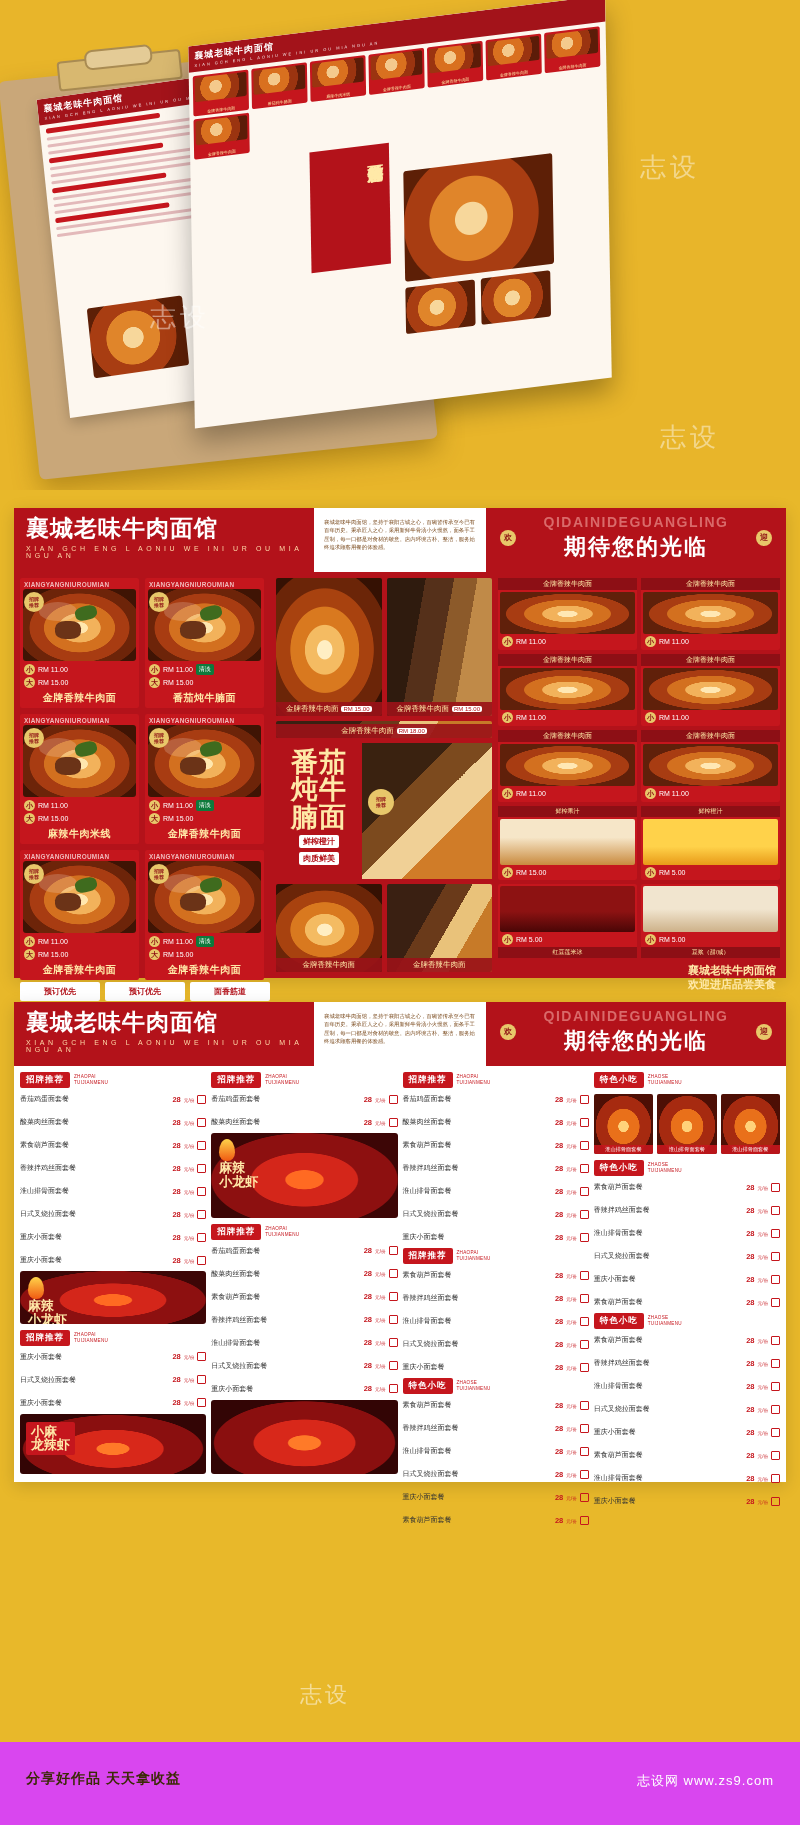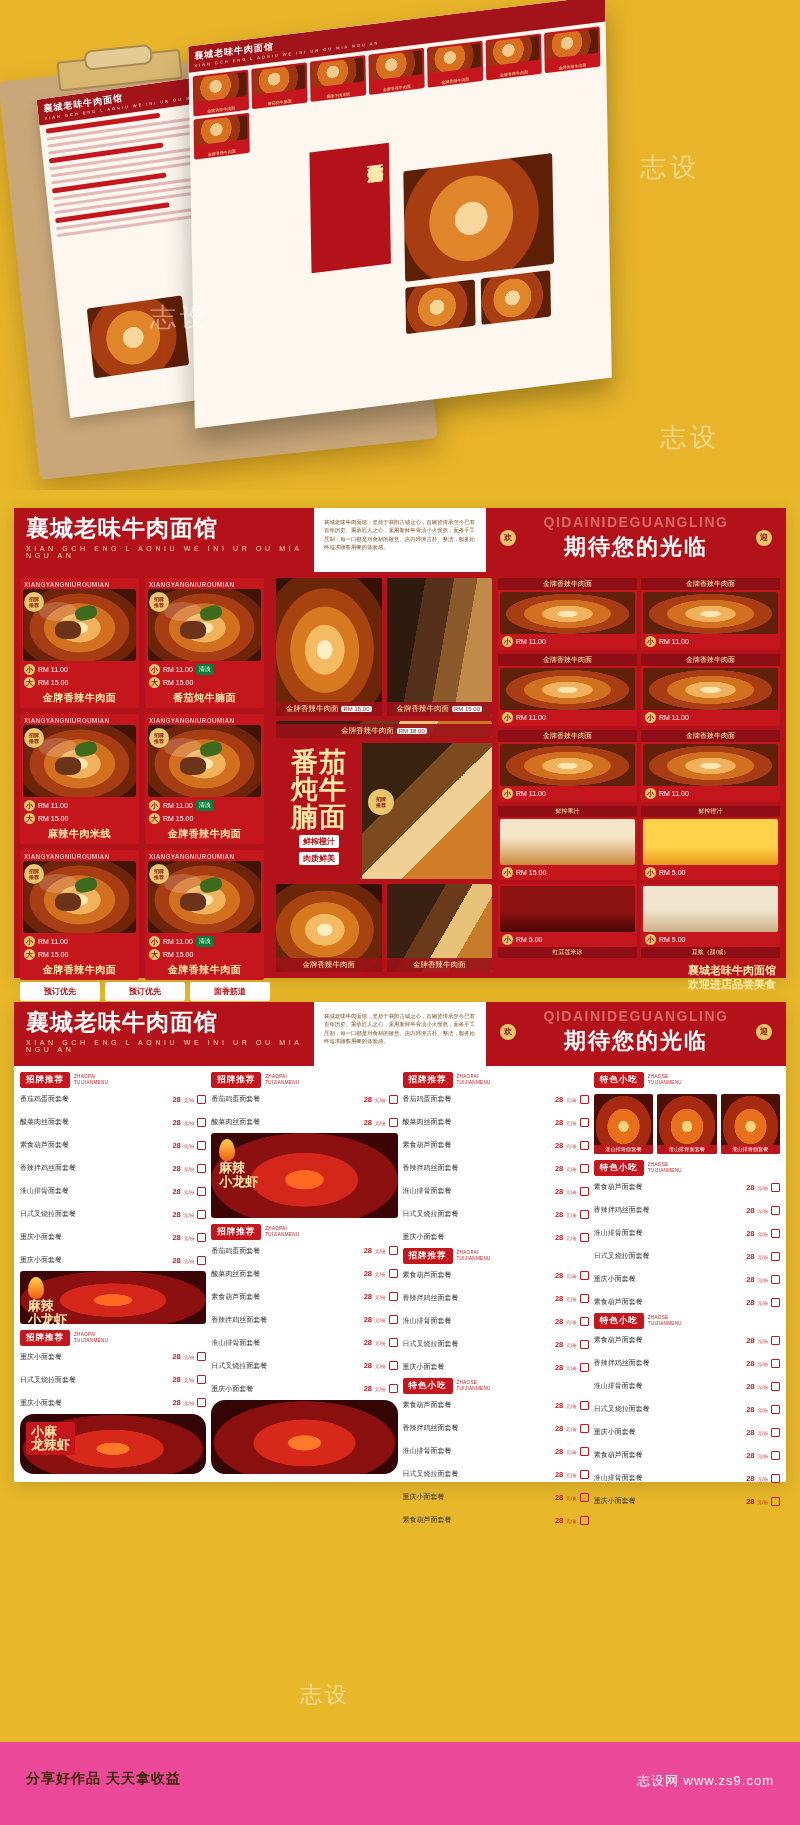--- a/index.html
+++ b/index.html
@@ -123,26 +123,26 @@
      radial-gradient(ellipse at 50% 55%,#ff6a22 0 14%,#d4261a 15% 40%,#8d1010 41% 70%,#3d0606 71% 100%);}
   .promo .fl{position:absolute;left:8px;top:6px;width:16px;height:22px;background:linear-gradient(180deg,#ffd34a,#f05a12);border-radius:50% 50% 45% 45%/60% 60% 40% 40%;}
   .promo .txt{position:absolute;left:8px;top:28px;color:#ffe9a8;font-size:13px;font-weight:bold;line-height:1.05;}
   .promo.wide .txt{font-size:15px;}
   .ph-row{display:flex;gap:4px;}
   .ph-row .pbox{flex:1;}
   .pbox{border-radius:2px;overflow:hidden;position:relative;height:60px;background:
      radial-gradient(ellipse at 50% 54%,#ffd27a 0 12%,#e9701a 13% 38%,#a62a10 39% 66%,#4d0f05 67% 100%);}
   .pbox .pcap{position:absolute;bottom:0;width:100%;background:rgba(197,22,29,.9);color:#fff;font-size:5.2px;text-align:center;padding:1px 0;}
 
-  .chili-box{position:relative;height:110px;border-radius:14px;overflow:hidden;background:
+  .chili-box{position:relative;height:110px;border-radius:3px;overflow:hidden;background:
      radial-gradient(ellipse at 50% 58%,#ff7a28 0 12%,#d8281a 13% 38%,#8a0f0f 39% 68%,#330505 69% 100%);}
   .chili-box .badge2{position:absolute;left:6px;top:8px;background:#c5161d;color:#ffe9a8;font-size:13px;font-weight:bold;padding:3px 5px;line-height:1.05;border-radius:2px;}
 
   
-  .botbar{position:absolute;left:0;top:1742px;width:800px;height:83px;background:#ec4899;}
+  .botbar{position:absolute;left:0;top:1742px;width:800px;height:83px;background:#d946ef;}
   .botbar .l{position:absolute;left:26px;top:28px;color:#3b2a06;font-size:14px;font-weight:bold;letter-spacing:1px;}
   .botbar .r{position:absolute;right:26px;top:30px;color:#fff;font-size:13px;letter-spacing:1px;}
   .wm{position:absolute;color:rgba(255,255,255,.5);font-size:22px;letter-spacing:3px;pointer-events:none;}
 </style>
 </head>
 <body>
 
 <div class="scene">
   <div class="clipboard"></div>
 

